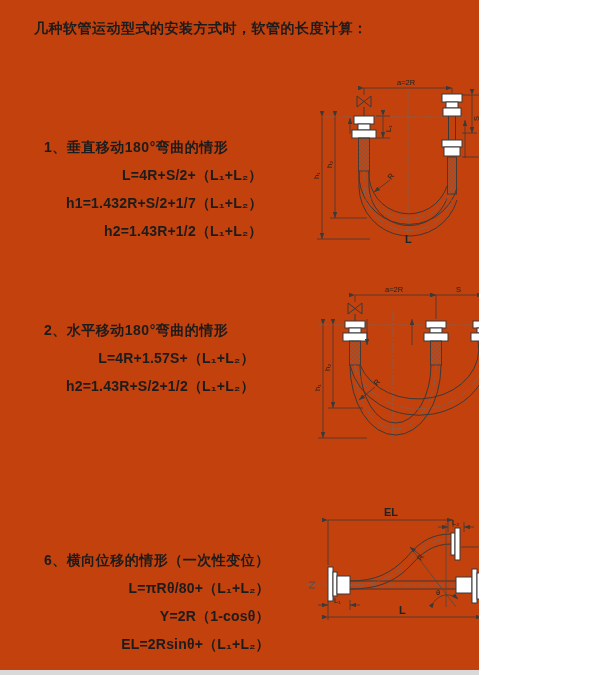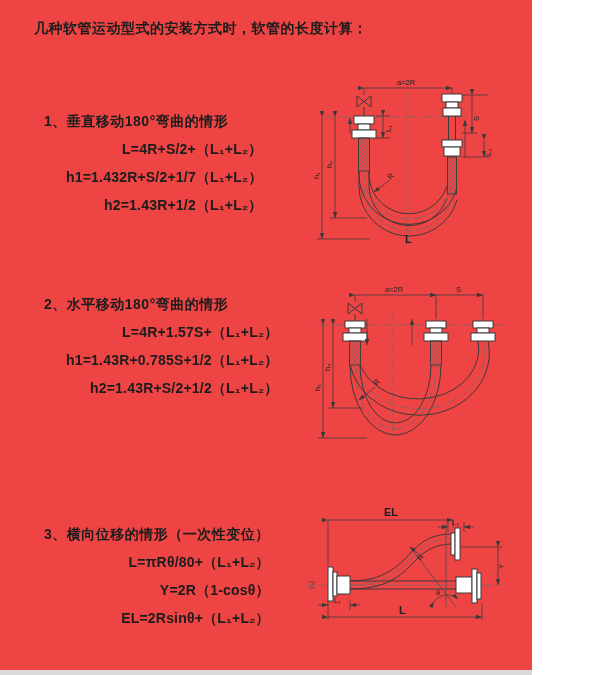--- a/index.html
+++ b/index.html
@@ -1,24 +1,24 @@
 <!DOCTYPE html>
 <html><head>
 <meta charset="utf-8">
 <style>
   html,body{margin:0;padding:0;background:#ffffff;}
   .page{
-    position:relative;width:532px;height:675px;background:#ef4444;overflow:hidden;
+    position:relative;width:479px;height:675px;background:#c2410c;overflow:hidden;
     font-family:"Liberation Sans","DejaVu Sans",sans-serif;color:#1c1c1c;
   }
   .doc-title{
     position:absolute;left:34px;top:20px;font-size:14px;font-weight:bold;
     letter-spacing:.5px;white-space:nowrap;
   }
-  .section{position:absolute;left:44px;}
+  .section{position:absolute;left:44px;margin-top:26px;}
   .sec-heading{font-size:14px;font-weight:bold;line-height:28px;letter-spacing:.5px;white-space:nowrap;}
   .formula{font-size:14px;font-weight:bold;line-height:28px;letter-spacing:.2px;margin-left:22px;white-space:nowrap;text-align:right;}
   .diagram{position:absolute;}
   svg{display:block;}
   .ln{stroke:#3a3a3a;stroke-width:1;fill:none;}
   .thin{stroke:#4a4a4a;stroke-width:.75;fill:none;}
   .dim{stroke:#3a3a3a;stroke-width:.75;fill:none;}
   .cl{stroke:#6a6a6a;stroke-width:.7;fill:none;stroke-dasharray:10 2 2 2;}
   .fit{stroke:#3a3a3a;stroke-width:1;fill:#ffffff;}
   .lbl{font-family:"Liberation Sans","DejaVu Sans",sans-serif;font-size:7.5px;fill:#222;}
@@ -133,21 +133,20 @@
       <line class="dim" x1="18" y1="142" x2="55" y2="142"></line>
       <text class="lbl" x="20" y="92" transform="rotate(-90 20 92)">h₂</text>
     </g>
 
     <text class="lbl-big" x="93" y="167">L</text>
   </svg>
 
   <div class="section" style="top:290px">
     <div class="sec-heading">2、水平移动180°弯曲的情形</div>
     <div class="formula">L=4R+1.57S+（L₁+L₂）</div>
-    <div class="formula">h1=1.43R+0.785S+1/2（L₁+L₂）</div>
     <div class="formula">h2=1.43R+S/2+1/2（L₁+L₂）</div>
   </div>
 
   <svg class="diagram" style="left:305px;top:283px" width="295" height="178" viewBox="0 0 295 178">
     <defs>
       <marker id="a2" markerWidth="8" markerHeight="6" refX="8" refY="3" orient="auto">
         <path d="M0,0 L8,3 L0,6 Z" fill="#3a3a3a"></path>
       </marker>
       <pattern id="h2p" width="4" height="4" patternUnits="userSpaceOnUse">
         <path d="M0,0 L4,4 M4,0 L0,4" stroke="#6a6a6a" stroke-width=".5"></path>
@@ -216,21 +215,21 @@
       <text class="lbl" x="15" y="108" transform="rotate(-90 15 108)">h₁</text>
     </g>
     <g>
       <line class="dim" x1="28" y1="42" x2="28" y2="125" marker-start="url(#a2)" marker-end="url(#a2)"></line>
       <line class="dim" x1="23" y1="125" x2="58" y2="125"></line>
       <text class="lbl" x="25" y="88" transform="rotate(-90 25 88)">h₂</text>
     </g>
   </svg>
 
   <div class="section" style="top:520px">
-    <div class="sec-heading">3、横向位移的情形（一次性变位）</div>
+    <div class="sec-heading">6、横向位移的情形（一次性变位）</div>
     <div class="formula">L=πRθ/80+（L₁+L₂）</div>
     <div class="formula">Y=2R（1-cosθ）</div>
     <div class="formula">EL=2Rsinθ+（L₁+L₂）</div>
   </div>
 
   <svg class="diagram" style="left:298px;top:503px" width="300" height="142" viewBox="0 0 300 142">
     <defs>
       <marker id="a3" markerWidth="8" markerHeight="6" refX="8" refY="3" orient="auto">
         <path d="M0,0 L8,3 L0,6 Z" fill="#3a3a3a"></path>
       </marker>

